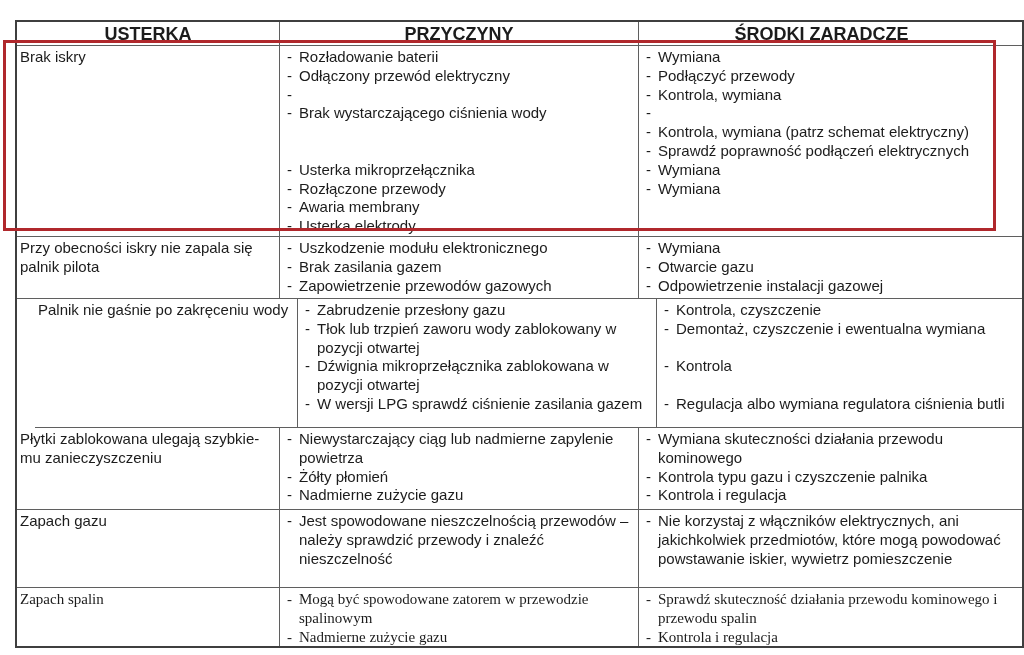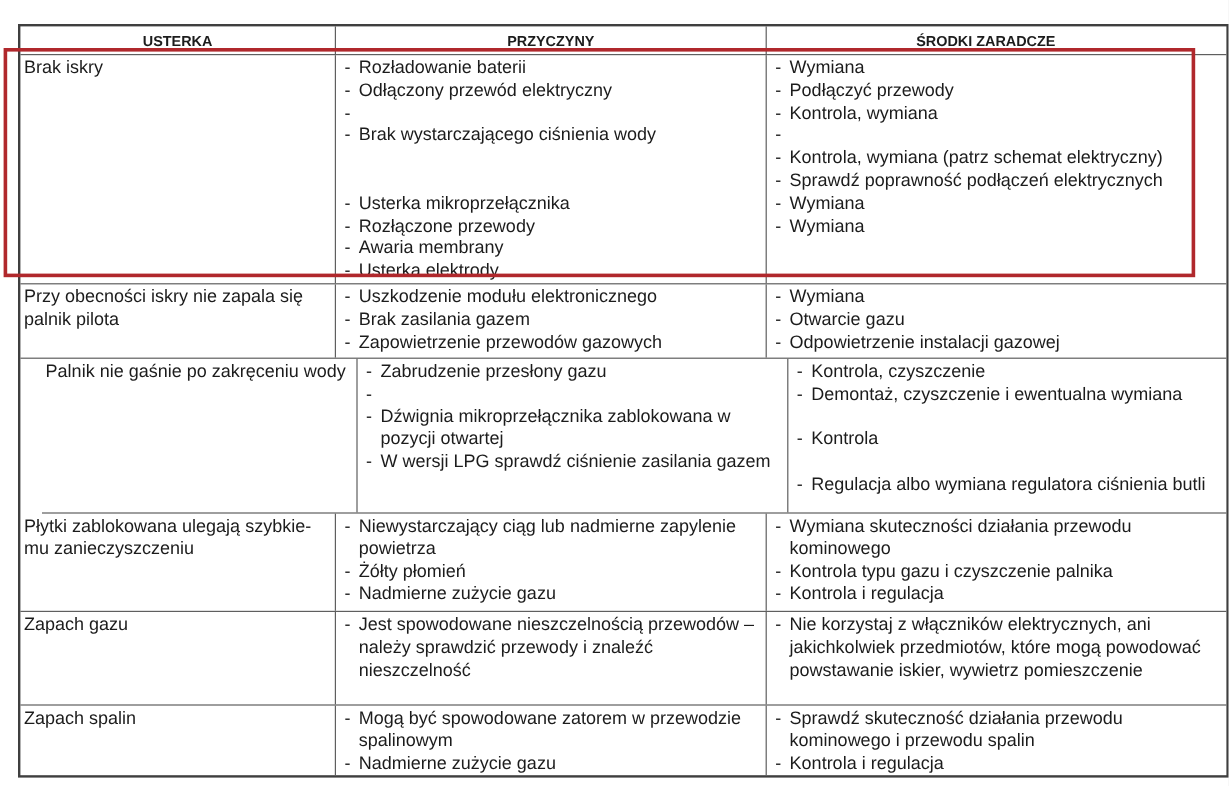--- a/index.html
+++ b/index.html
@@ -12,30 +12,30 @@
     position:absolute;left:15px;top:20px;
     border:2px solid #3f3f3f;
     background:#ffffff;
   }
   .row{
     display:grid;
     grid-template-columns:263px 359px 365px;
     box-sizing:border-box;
     border-bottom:1px solid #5f5f5f;
   }
-  .row:last-child{border-bottom:none;}
+  .row:last-child{border-bottom:none;font-family:Liberation Serif, serif;}
   .cell{
     box-sizing:border-box;
     font-size:15px;line-height:18.8px;
     overflow:hidden;
   }
   .cell.c1,.cell.c2{border-right:1px solid #5f5f5f;}
   .th{
     font-weight:bold;text-align:center;
-    padding-top:3px;font-size:12px;line-height:19px;
+    padding-top:3px;font-size:18px;line-height:19px;
   }
   .header-row{min-height:24px;}
   .r0{min-height:189px;}
   .r1{min-height:62px;}
   .r2{min-height:129px;margin-left:18px;}
   .r3{min-height:82px;}
   .r4{min-height:78px;}
   .r5{min-height:54px;}
   .fault{padding:2px 5px 0 3px;}
   ul.dl{
@@ -112,21 +112,21 @@
             <li><span class="dash">-</span><span class="txt">Odpowietrzenie instalacji gazowej</span></li>
           </ul>
       </div>
     </div>
 
     <div class="row r2">
       <div class="cell c1 fault">Palnik nie gaśnie po zakręceniu wody</div>
       <div class="cell c2">
         <ul class="dl">
             <li><span class="dash">-</span><span class="txt">Zabrudzenie przesłony gazu</span></li>
-            <li><span class="dash">-</span></li>
+            <li><span class="dash">-</span><span class="txt">Tłok lub trzpień zaworu wody zablokowany w pozycji otwartej</span></li>
             <li><span class="dash">-</span><span class="txt">Dźwignia mikroprzełącznika zablokowana w pozycji otwartej</span></li>
             <li><span class="dash">-</span><span class="txt">W wersji LPG sprawdź ciśnienie zasilania gazem</span></li>
           </ul>
       </div>
       <div class="cell c3">
         <ul class="dl">
             <li><span class="dash">-</span><span class="txt">Kontrola, czyszczenie</span></li>
             <li><span class="dash">-</span><span class="txt">Demontaż, czyszczenie i ewentualna wymiana</span></li>
             <li class="spacer">&nbsp;</li>
             <li><span class="dash">-</span><span class="txt">Kontrola</span></li>

